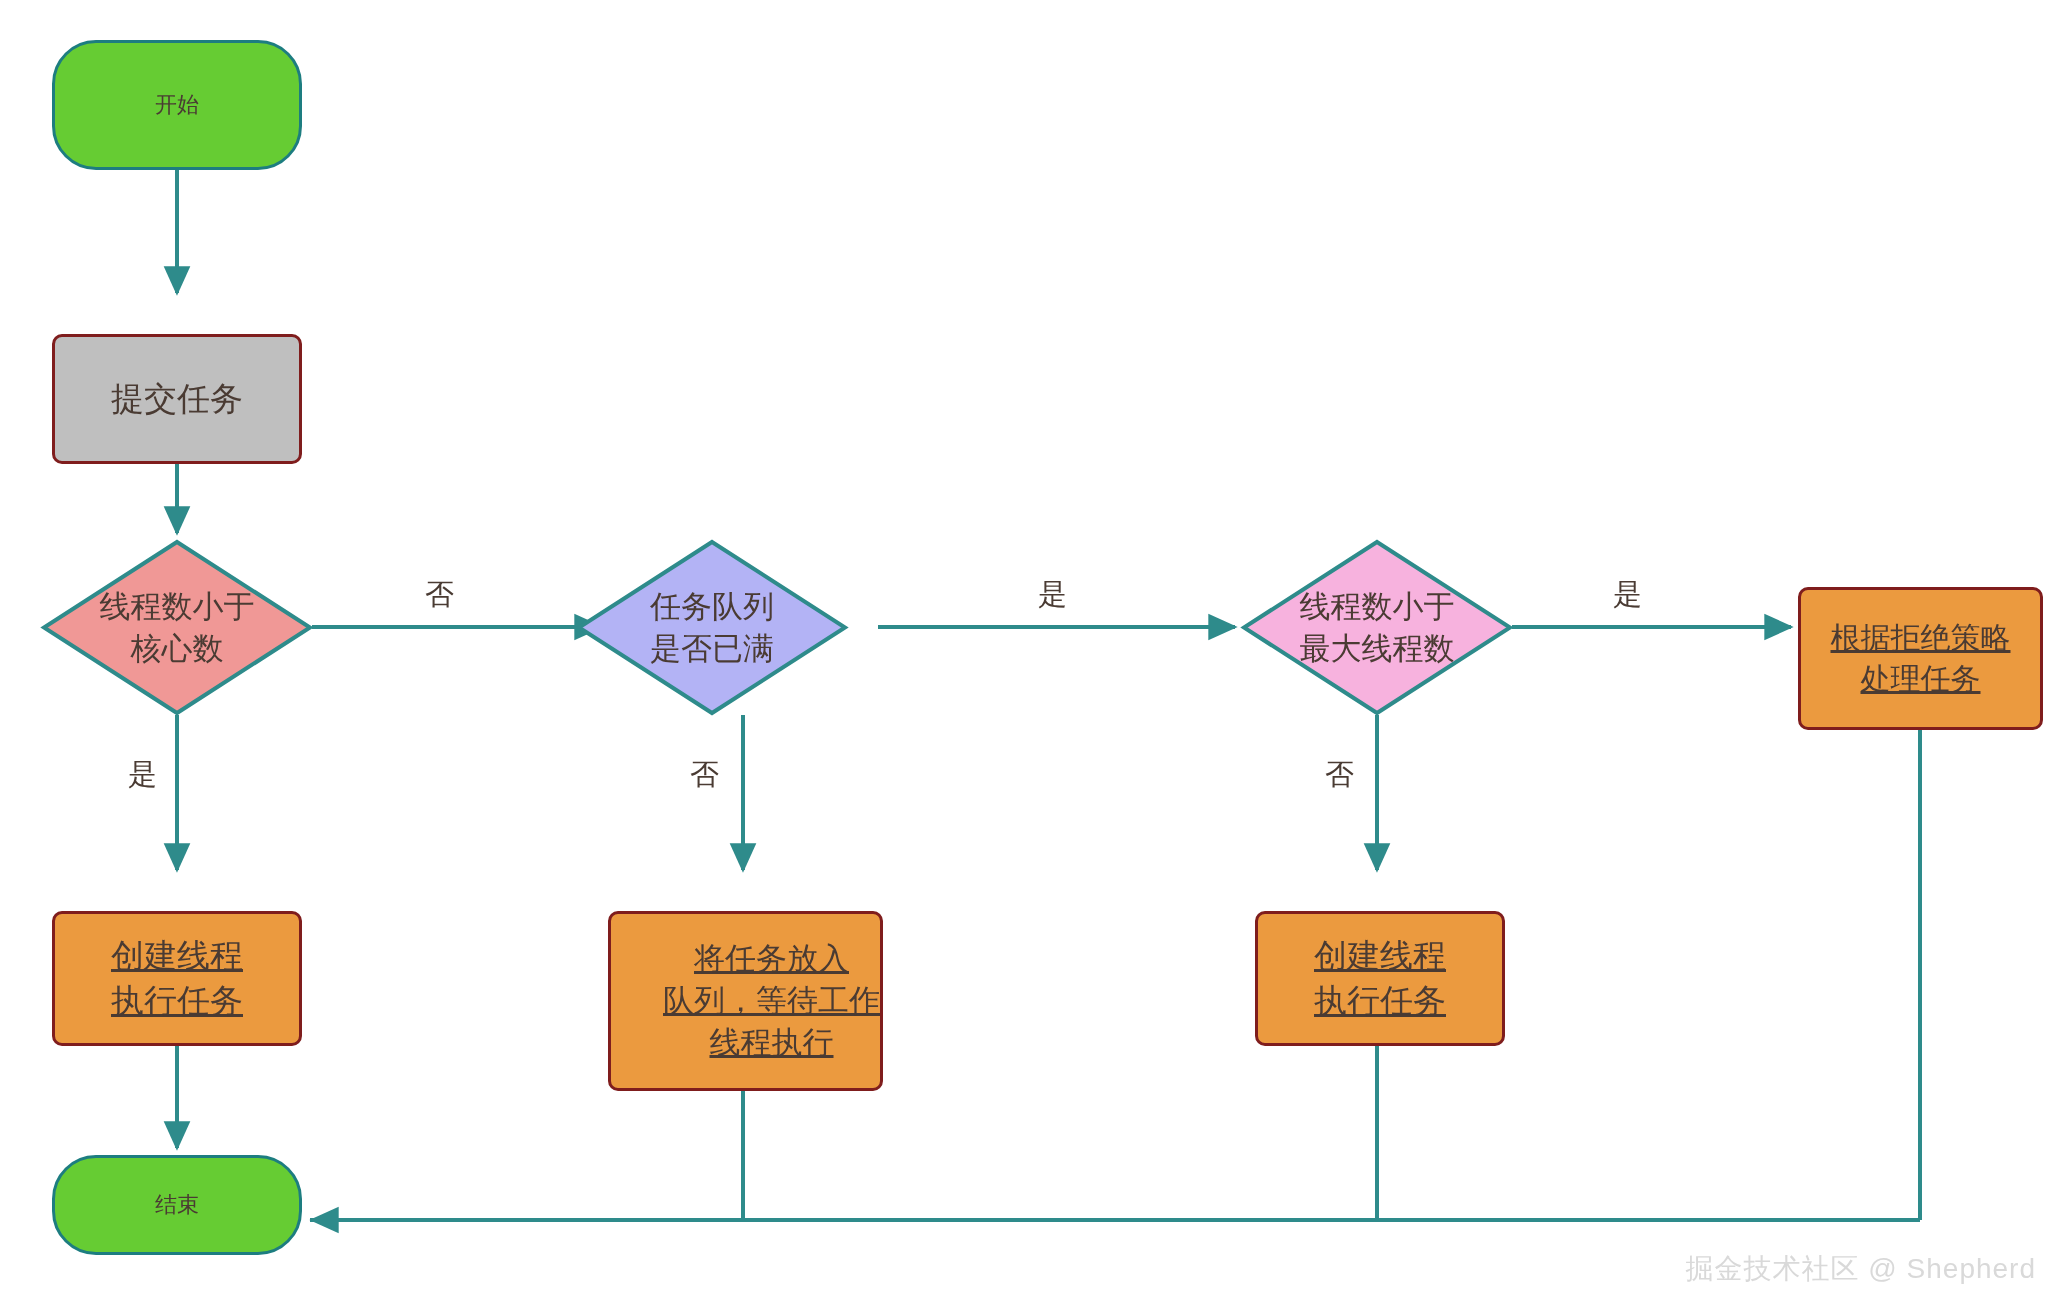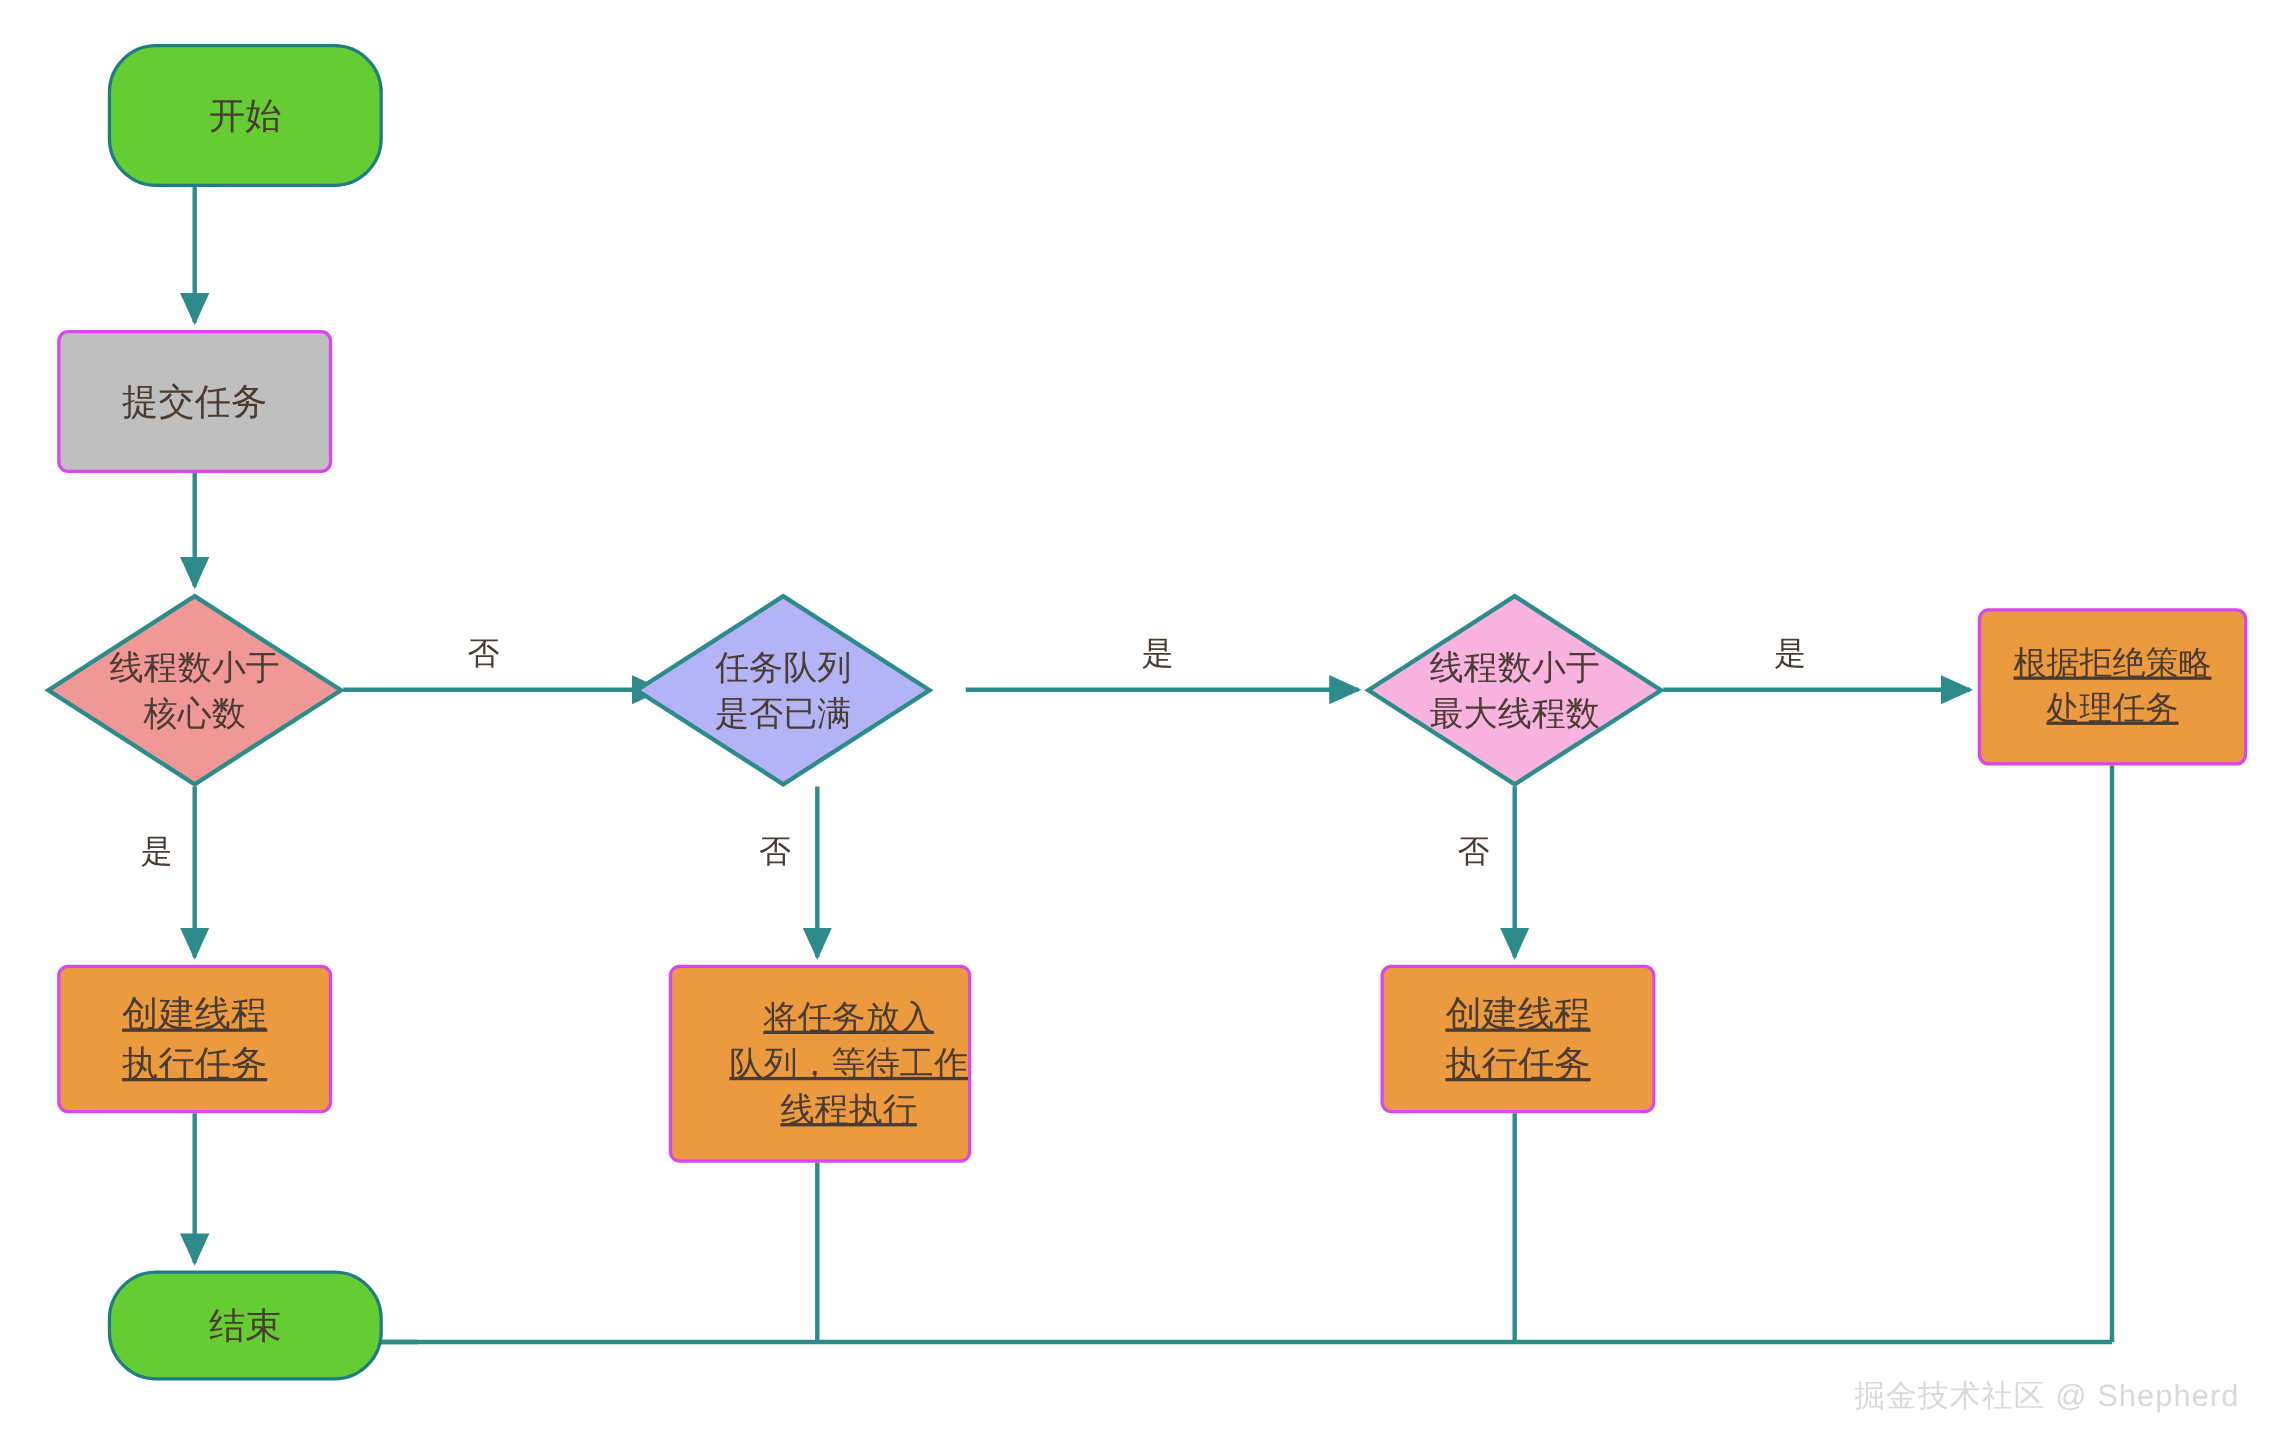--- a/index.html
+++ b/index.html
@@ -34,27 +34,27 @@
     text-align: center;
     color: #4a3b33;
     line-height: 1.35;
     white-space: pre-line;
     z-index: 2;
   }
   .node.terminal {
     border: 3px solid #1d7d80;
     border-radius: 44px;
     background: #66cc33;
-    font-size: 33px;
-    margin-left: 46px;
+    font-size: 22px;
   }
   .node.process {
-    border: 3px solid #d946ef;
+    border: 3px solid #7f1d1d;
     border-radius: 10px;
     font-size: 33px;
+    margin-top: 34px;
   }
   .node.gray { background: #bfbfbf; }
   .node.orange { background: #eb9a3f; text-decoration: underline; }
 
   .diamond-wrap {
     position: absolute;
     z-index: 2;
   }
   .diamond-wrap svg {
     position: absolute;

